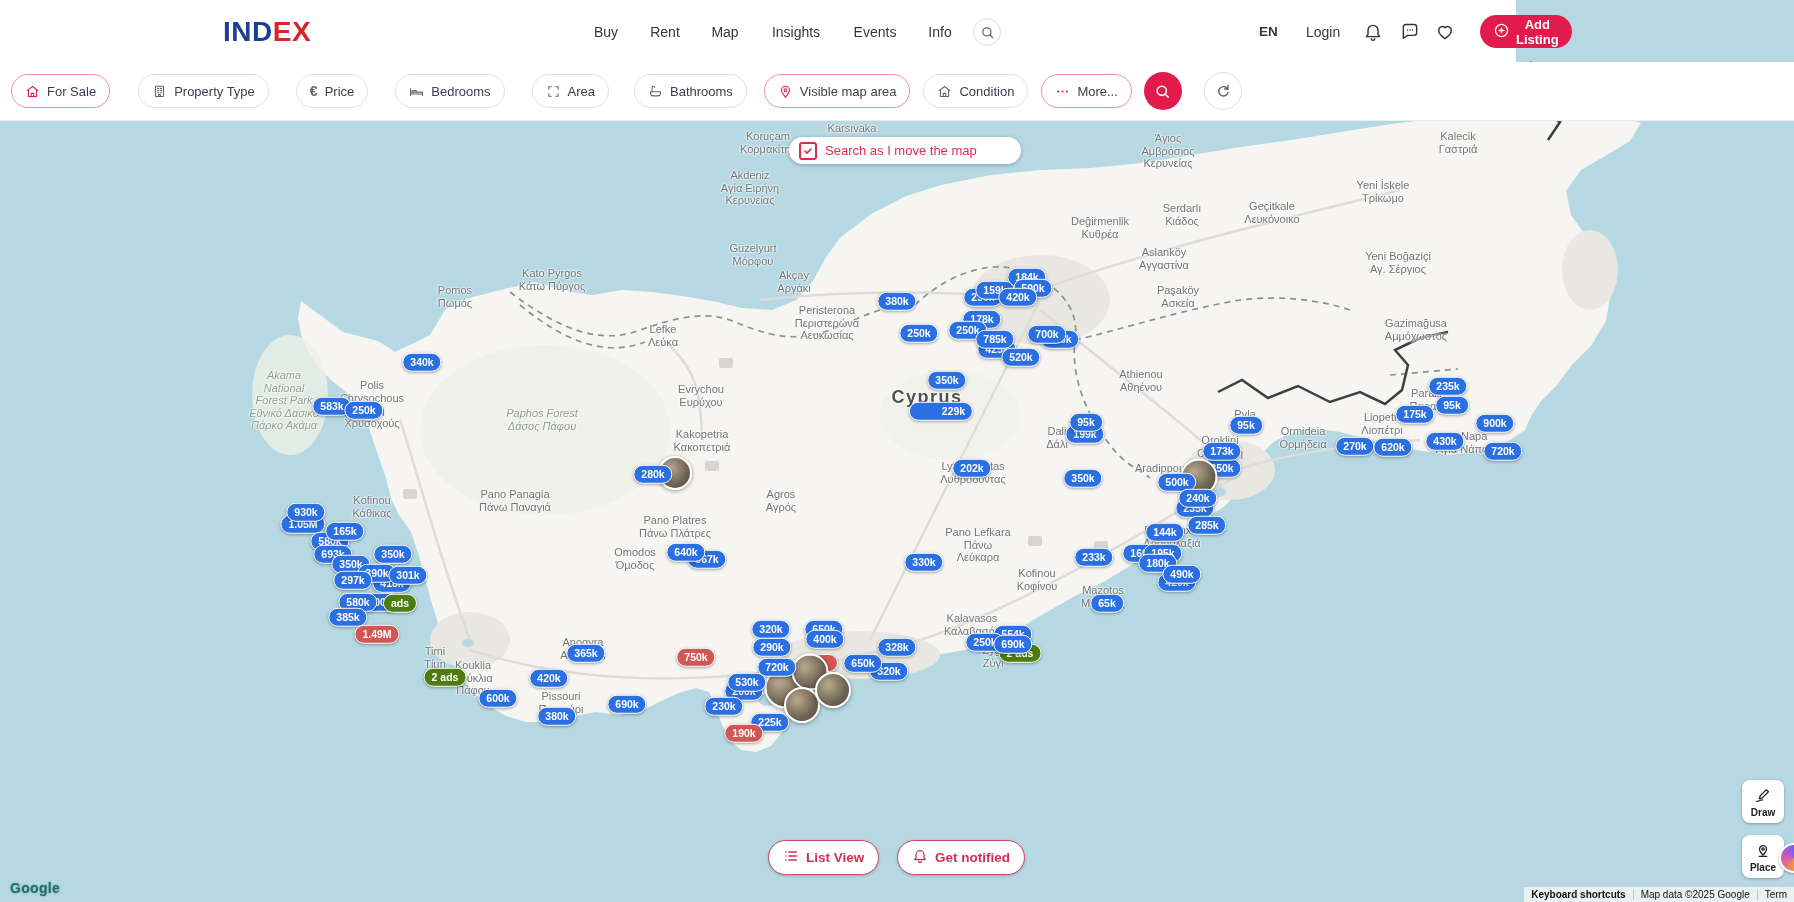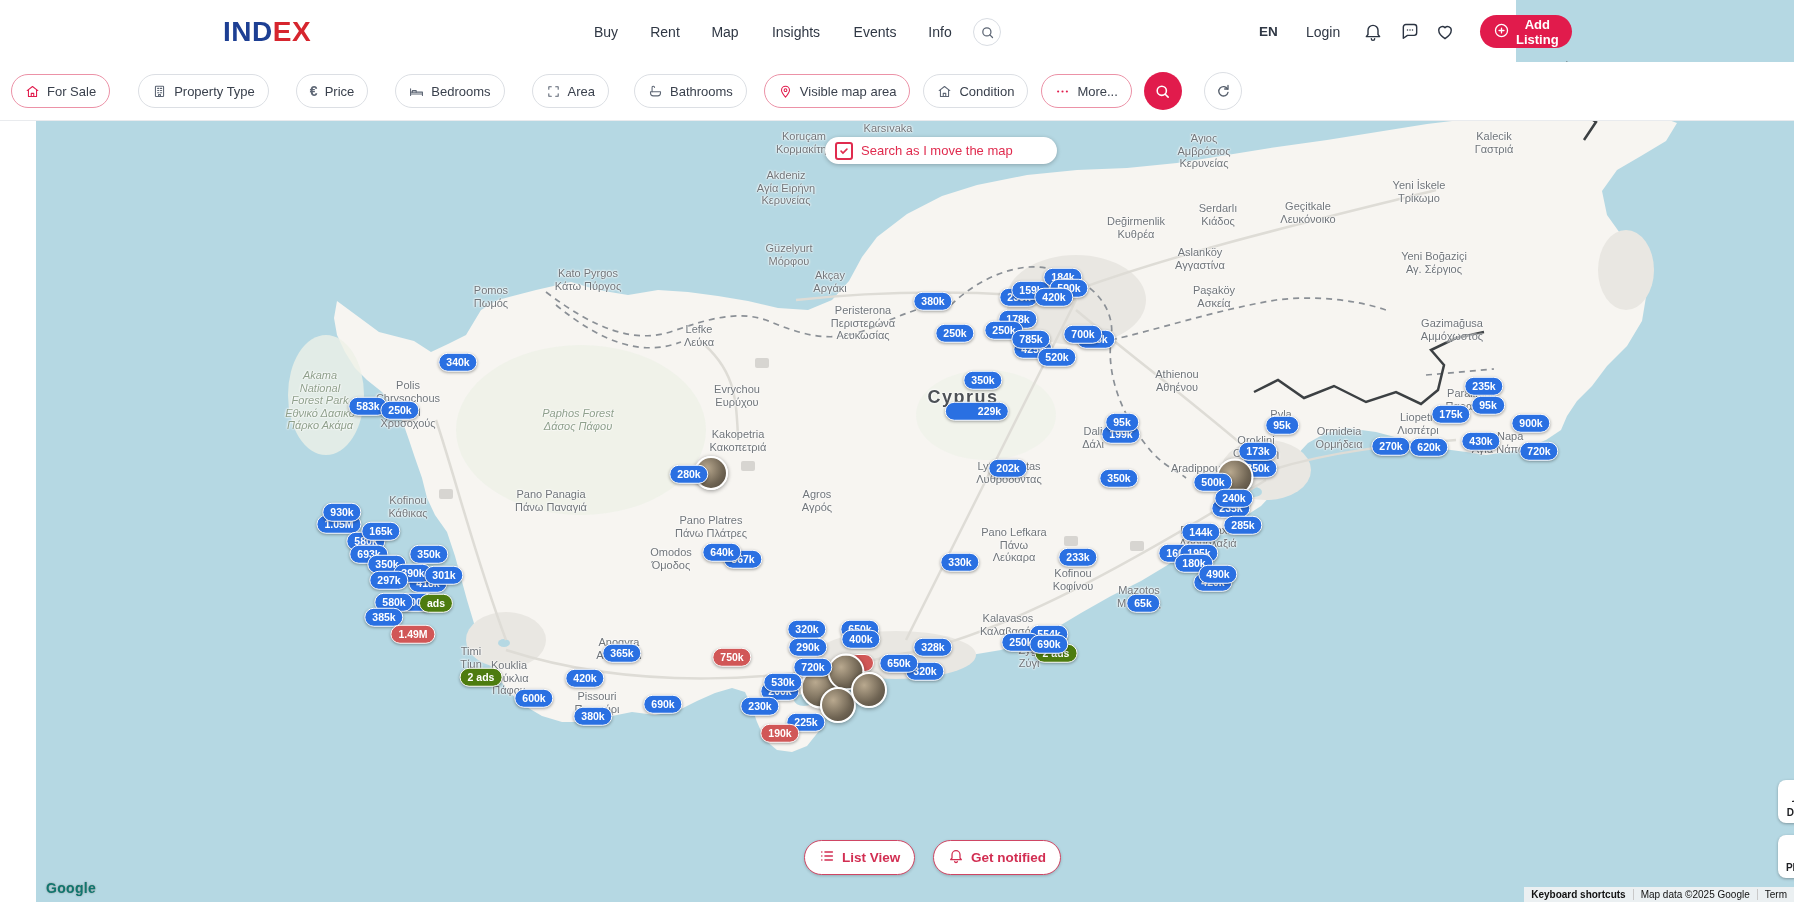--- a/index.html
+++ b/index.html
@@ -1,20 +1,20 @@
 <!DOCTYPE html>
 <html><head>
 <meta charset="utf-8">
 <style>
   html,body{margin:0;padding:0;background:#fff;width:1794px;height:902px;overflow:hidden;
     font-family:"Liberation Sans",sans-serif;}
   #app{position:relative;width:1794px;height:902px;overflow:hidden;background:#fff;}
 
   
-  #map{position:absolute;inset:0;background:#b5d8e3;margin-left:36px;}
+  #map{position:absolute;inset:0;background:#b5d8e3;}
   #map svg.base{position:absolute;left:0;top:0;}
   .place{position:absolute;transform:translate(-50%,-50%);z-index:2;text-align:center;
     font-size:11px;line-height:1.14;color:#70757a;white-space:nowrap;
     text-shadow:0 0 2px #fff,0 0 2px #fff,0 0 3px #fff;}
   .place.f{font-style:italic;color:#8fa08c;}
   .place.big{font-size:18px;font-weight:bold;color:#4d5156;letter-spacing:1.5px;}
   .pm{position:absolute;transform:translate(-50%,-50%);z-index:6;background:#2a70e2;color:#fff;
     font-size:10.5px;font-weight:bold;line-height:1;padding:3px 7px;border-radius:11px;
     border:1.5px solid #fff;box-shadow:0 1px 3px rgba(0,0,0,.35);white-space:nowrap;min-width:10px;min-height:10px;}
   .pm.r{background:#d15757;}
@@ -391,21 +391,21 @@
         <div class="pm" style="left: 770px; top: 722px;">225k</div>
         <div class="pm r" style="left: 744px; top: 733px;">190k</div>
         <div class="pm r" style="left: 825px; top: 663px; z-index: 4;"></div>
         <div class="pm" style="left: 889px; top: 671px; z-index: 4;">320k</div>
         <div class="pm" style="left: 863px; top: 663px;">650k</div>
         <div class="pm" style="left: 1013px; top: 634px;">554k</div>
         <div class="pm" style="left: 985px; top: 642px;">250k</div>
         <div class="pm" style="left: 1013px; top: 644px;">690k</div>
         <div class="pm d" style="left: 1020px; top: 653px; z-index: 4;">2 ads</div>
         <div class="pm" style="left: 1107px; top: 603px;">65k</div>
-        <div class="pm" style="left: 1042px; top: 557px;">233k</div>
+        <div class="pm" style="left: 1094px; top: 557px;">233k</div>
         <div class="pm" style="left: 1083px; top: 478px;">350k</div>
         <div class="pm" style="left: 972px; top: 468px;">202k</div>
         <div class="pm" style="left: 1085px; top: 434px;">199k</div>
         <div class="pm" style="left: 1086px; top: 422px;">95k</div>
         <div class="pm" style="left: 941px; top: 411px; padding-left: 32px;">229k</div>
         <div class="pm" style="left: 947px; top: 380px;">350k</div>
         <div class="pm" style="left: 919px; top: 333px;">250k</div>
         <div class="pm" style="left: 897px; top: 301px;">380k</div>
         <div class="pm" style="left: 983px; top: 297px; z-index: 4;">230k</div>
         <div class="pm" style="left: 995px; top: 290px;">159k</div>

